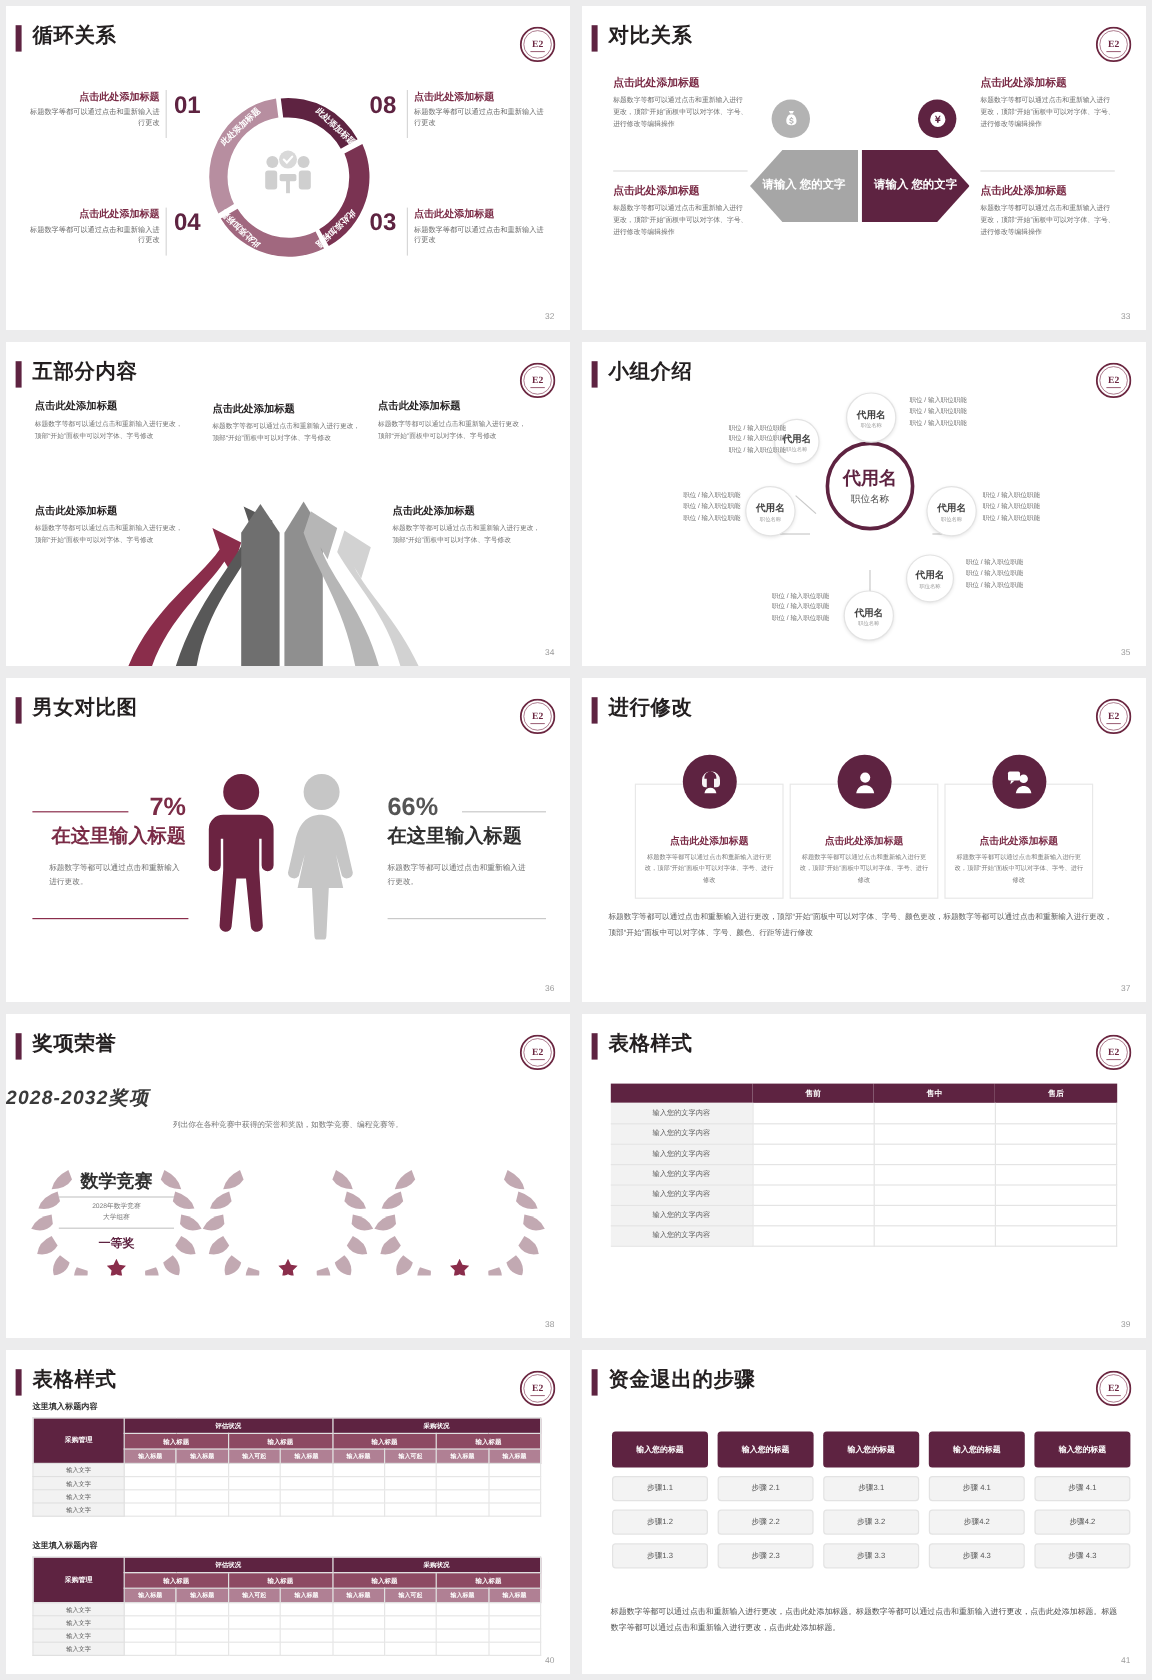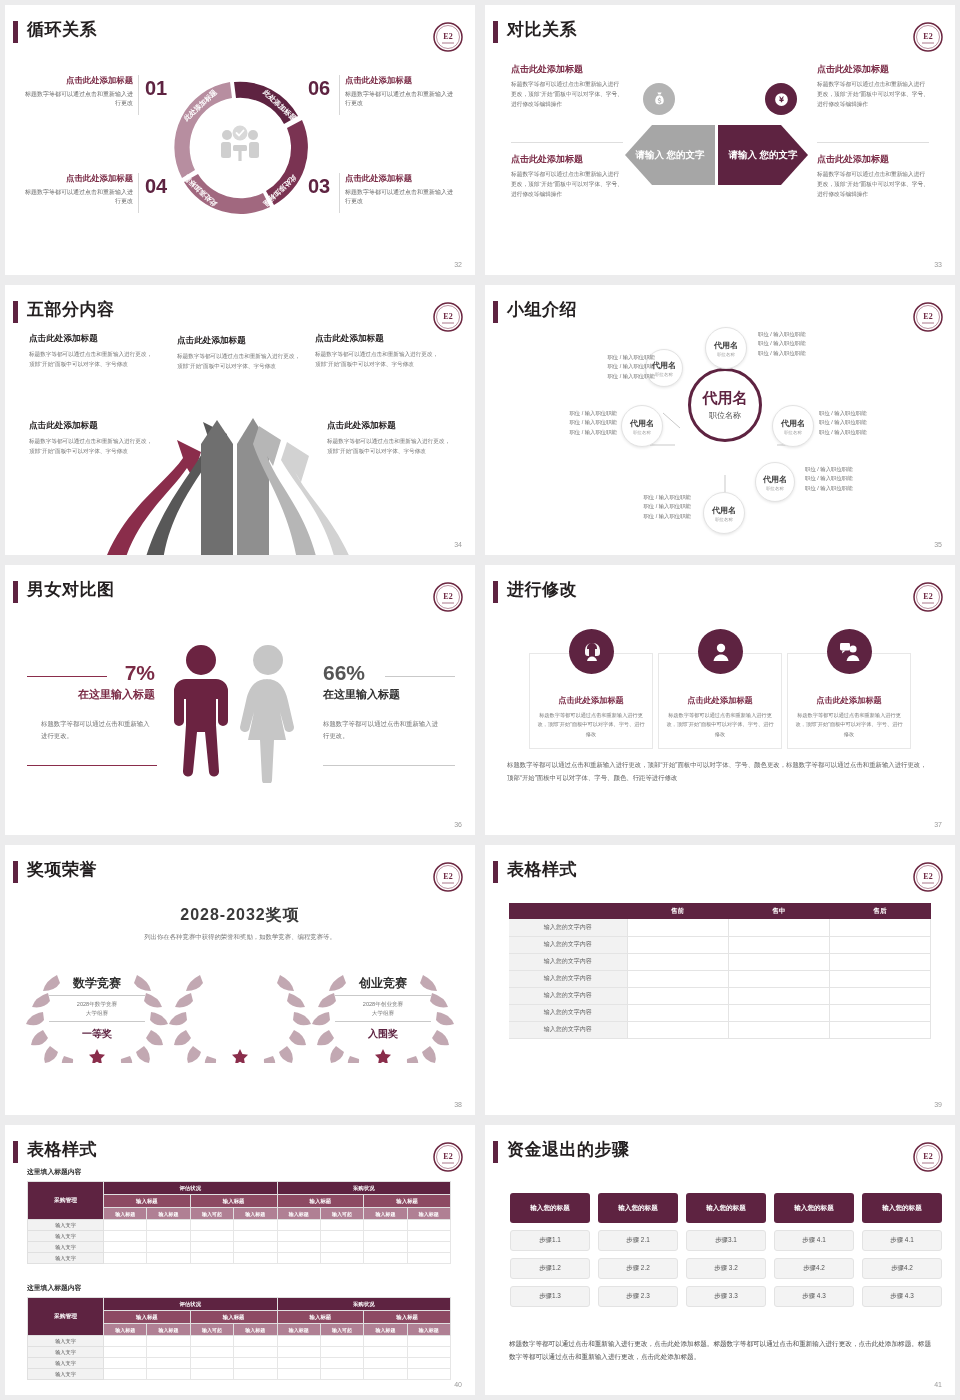--- a/index.html
+++ b/index.html
@@ -60,42 +60,42 @@
   .hub { position: absolute; width: 74px; height: 74px; border-radius: 50%;
          border: 3px solid #5E2341; background: #fff; display: flex;
          flex-direction: column; align-items: center; justify-content: center; }
   .hub .h1 { font-size: 15px; font-weight: bold; color: #5E2341; }
   .hub .h2 { font-size: 8px; color: #4a4a4a; margin-top: 2px; }
   .roles { position: absolute; font-size: 5.4px; color: #6e6e6e; line-height: 1.75; }
 
   
   .g36 { position: absolute; inset: 0; }
   .g-pct { font-size: 21px; font-weight: bold; }
-  .g-sub { font-size: 11px; font-weight: bold; margin-top: 2px; }
+  .g-sub { font-size: 16px; font-weight: bold; margin-top: 2px; }
   .g-p { font-size: 6.4px; color: #6f6f6f; line-height: 1.85; margin-top: 7px; }
   .g-rule { position: absolute; height: 1px; }
 
   
   .p37card { position: absolute; width: 124px; height: 96px;
              border: 1px solid #e8e8e8; background: #fff; }
   .p37icon { position: absolute; width: 45px; height: 45px; border-radius: 50%;
              background: #5E2341; display: flex; align-items: center; justify-content: center; }
   .p37h { font-size: 8.2px; font-weight: bold; color: #7a2b46; text-align: center; }
   .p37p { font-size: 5.2px; color: #7a7a7a; line-height: 1.8; text-align: center;
           margin-top: 5px; padding: 0 7px; }
   .p37foot { position: absolute; left: 22px; right: 22px; top: 194px;
              font-size: 6.4px; color: #5c5c5c; line-height: 2.0; }
 
   
-  .a38h { position: absolute; width: 100%; text-align: center; font-size: 16px;
-          font-weight: bold; color: #3a3a3a; letter-spacing: 1px; }
+  .a38h { position: absolute; width: 100%; font-size: 16px;
+          font-weight: bold; color: #3a3a3a; letter-spacing: 1px; font-style: italic; }
   .a38s { position: absolute; width: 100%; text-align: center; font-size: 6.4px; color: #777; }
   .award { position: absolute; width: 148px; height: 96px; }
   .aw-in { position: absolute; left: 26px; top: 8px; width: 96px; text-align: center; }
-  .aw-t { font-size: 12px; font-weight: bold; color: #2f2f2f; padding-bottom: 3px;
+  .aw-t { font-size: 15px; font-weight: bold; color: #2f2f2f; padding-bottom: 3px;
           border-bottom: 1px solid #c9c9c9; }
   .aw-m { font-size: 5.6px; color: #777; line-height: 1.55; padding: 4px 0 4px;
           border-bottom: 1px solid #c9c9c9; }
   .aw-p { font-size: 10px; font-weight: bold; color: #5E2341; margin-top: 5px; }
 
   
   table { border-collapse: collapse; }
   .t39 { position: absolute; left: 24px; top: 58px; width: 422px; }
   .t39 th { background: #5E2341; color: #fff; font-size: 6.6px; font-weight: bold;
             height: 16px; }
@@ -172,21 +172,21 @@
         <div class="h">点击此处添加标题</div>
         <div class="p">标题数字等都可以通过点击和重新输入进行更改</div>
       </div>
       <div class="cyc-num" style="left:140px; top:22px;">01</div>
       <div class="vline" style="left:133px; top:20px; height:40px;"></div>
 
       <div class="cyc-txt" style="left:340px; top:20px;">
         <div class="h">点击此处添加标题</div>
         <div class="p">标题数字等都可以通过点击和重新输入进行更改</div>
       </div>
-      <div class="cyc-num" style="left:303px; top:22px;">06</div>
+      <div class="cyc-num" style="left:303px; top:22px;">08</div>
       <div class="vline" style="left:334px; top:20px; height:40px;"></div>
 
       <div class="cyc-txt" style="left:340px; top:118px;">
         <div class="h">点击此处添加标题</div>
         <div class="p">标题数字等都可以通过点击和重新输入进行更改</div>
       </div>
       <div class="cyc-num" style="left:303px; top:120px;">03</div>
       <div class="vline" style="left:334px; top:118px; height:40px;"></div>
 
       <div class="cyc-txt" style="left:16px; top:118px; text-align:right;">
@@ -564,28 +564,20 @@
             <path d="M34 8 q-12 6 -14 16 q12 0 17 -8 z"></path>
               <path d="M25 26 q-13 4 -16 14 q12 2 18 -6 z"></path>
             <path d="M20 45 q-13 2 -17 12 q12 4 18 -4 z"></path>
               <path d="M20 63 q-11 5 -12 15 q12 2 17 -7 z"></path>
             <path d="M27 79 q-8 8 -5 17 q11 -2 13 -11 z"></path>
               <path d="M41 89 q-5 9 1 16 q9 -5 8 -13 z"></path>
           </g>
         </g>
         <path d="M74 82 l2.4 5 5.6.8 -4 4 1 5.6 -5-2.6 -5 2.6 1-5.6 -4-4 5.6-.8z" fill="#8a2d4b"></path>
       </svg>
-      <div class="aw-in">
-        <div class="aw-t">创业竞赛</div>
-        <div class="aw-m">
-          <div>2028年创业竞赛</div>
-          <div>大学组赛</div>
-        </div>
-        <div class="aw-p">入围奖</div>
-      </div>
     </div>
     <div class="pgnum">38</div>
   </div>
 
   <div class="slide">
     <div class="accent"></div>
     <div class="stitle">表格样式</div>
     <div class="seal">
       <svg viewBox="0 0 60 60">
           <circle cx="30" cy="30" r="28" fill="none" stroke="#6b2640" stroke-width="3"></circle>

